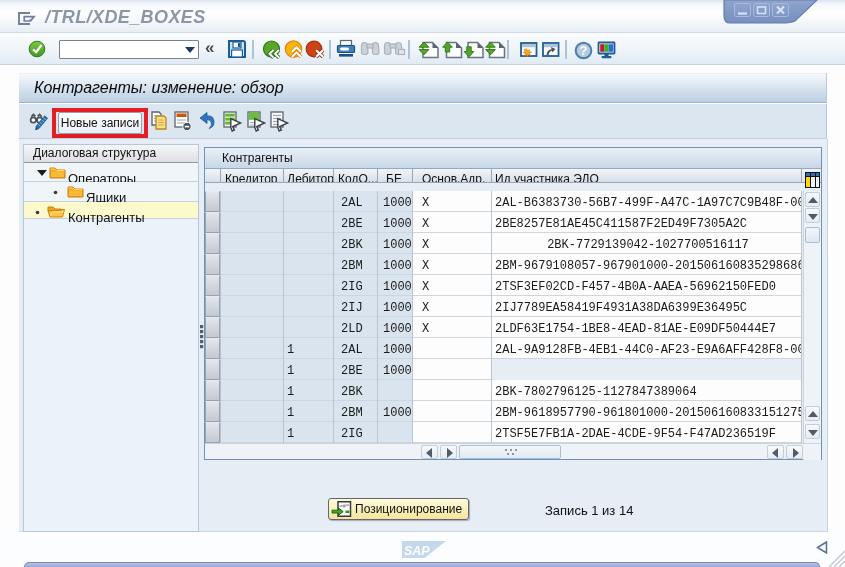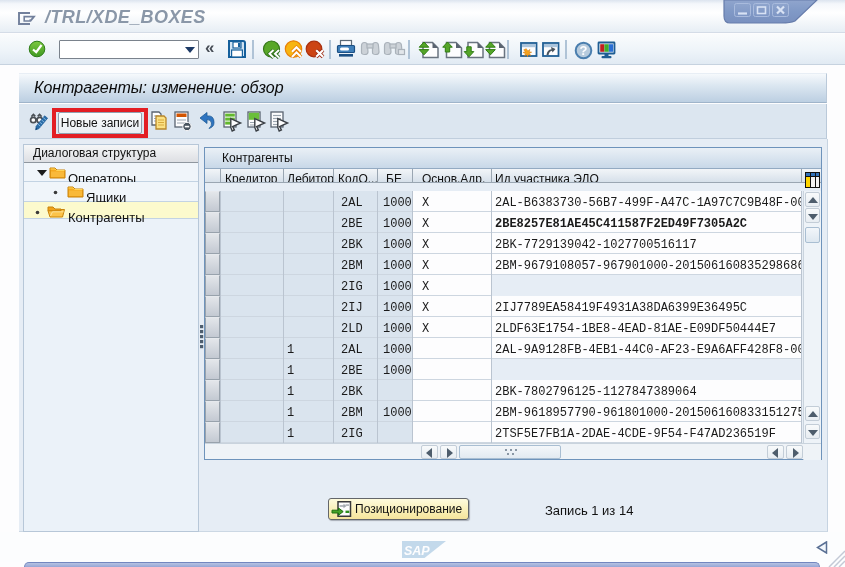--- a/index.html
+++ b/index.html
@@ -235,23 +235,24 @@
     <div class="cell white" style="top:105px;padding-left:9px;">X</div>
     <div class="cell white" style="top:126px;padding-left:9px;">X</div>
     <div class="cell white" style="top:147px;padding-left:9px;"></div>
     <div class="cell white" style="top:168px;padding-left:9px;"></div>
     <div class="cell white" style="top:189px;padding-left:9px;"></div>
     <div class="cell white" style="top:210px;padding-left:9px;"></div>
     <div class="cell white" style="top:231px;padding-left:9px;"></div>
   </div>
   <div class="col" style="left:287px;width:310px;">
     <div class="cell white" style="top:0px;padding-left:3px;">2AL-B6383730-56B7-499F-A47C-1A97C7C9B48F-00C</div>
-    <div class="cell white" style="top:21px;padding-left:3px;font-weight:bold;">2BE8257E81AE45C411587F2ED49F7305A2C</div>
-    <div class="cell white" style="top:42px;padding-left:3px;">2BK-7729139042-1027700516117</div>
+    <div class="cell white" style="top:21px;padding-left:3px;">2BE8257E81AE45C411587F2ED49F7305A2C</div>
+    <div class="cell white" style="top:42px;padding-left:3px;text-align:center;">2BK-7729139042-1027700516117</div>
     <div class="cell white" style="top:63px;padding-left:3px;">2BM-9679108057-967901000-2015061608352986865</div>
+    <div class="cell white" style="top:84px;padding-left:3px;">2TSF3EF02CD-F457-4B0A-AAEA-56962150FED0</div>
     <div class="cell white" style="top:105px;padding-left:3px;">2IJ7789EA58419F4931A38DA6399E36495C</div>
     <div class="cell white" style="top:126px;padding-left:3px;">2LDF63E1754-1BE8-4EAD-81AE-E09DF50444E7</div>
     <div class="cell white" style="top:147px;padding-left:3px;">2AL-9A9128FB-4EB1-44C0-AF23-E9A6AFF428F8-00C</div>
     <div class="cell white" style="top:189px;padding-left:3px;">2BK-7802796125-1127847389064</div>
     <div class="cell white" style="top:210px;padding-left:3px;">2BM-9618957790-961801000-20150616083315127595</div>
     <div class="cell white" style="top:231px;padding-left:3px;">2TSF5E7FB1A-2DAE-4CDE-9F54-F47AD236519F</div>
   </div>
   <div class="abs" style="left:598px;top:43px;width:18px;height:269px;background:#eef3f8;border-left:1px solid #c9d3dd;">
     <div class="sbtn" style="left:1px;top:1px;width:15px;height:15px;">
           <span class="tri-up" style="left:2px;top:4px;"></span>

